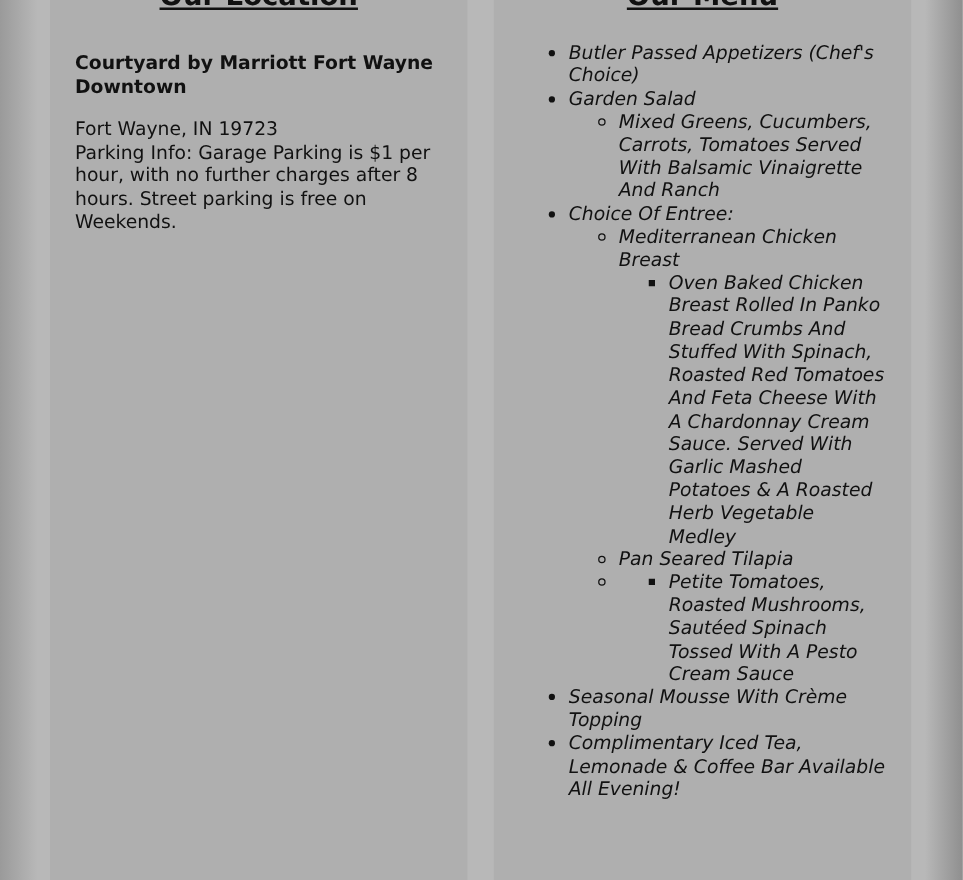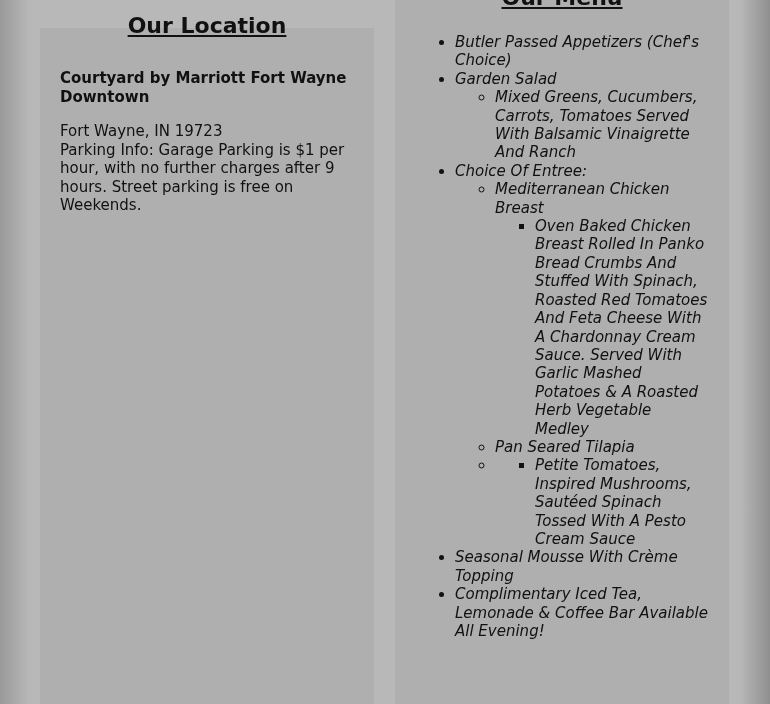--- a/index.html
+++ b/index.html
@@ -13,21 +13,21 @@
     .edge-left, .edge-right {
       position: absolute; top: 0; bottom: 0; width: 30px;
     }
     .edge-left { left: 0; background: linear-gradient(to right, #9a9a9a, #b8b8b8); }
     .edge-right { right: 0; background: linear-gradient(to left, #8f8f8f, #b8b8b8); }
     .card {
       position: absolute; top: 0; bottom: 0;
       background: #afafaf;
       box-sizing: border-box;
     }
-    .card-location { left: 40px; width: 334px; padding: 0 20px; margin-top: 28px; }
+    .card-location { left: 40px; width: 334px; padding: 0 20px; }
     .card-menu { left: 395px; width: 334px; padding: 0 20px; }
     .card-title {
       position: absolute; top: -16px; left: 0; right: 0;
       text-align: center;
       font-size: 22px; font-weight: bold;
       text-decoration: underline;
       text-underline-offset: 2px;
       margin: 0;
       line-height: 28px;
     }
@@ -50,21 +50,21 @@
 <body>
 
 <div class="edge-left"></div>
 <div class="edge-right"></div>
 
 <section class="card card-location">
   <h2 class="card-title">Our Location</h2>
   <div class="hotel-name">Courtyard by Marriott Fort Wayne Downtown</div>
   <div class="address">
     <div>Fort Wayne, IN 19723</div>
-    <div>Parking Info: Garage Parking is $1 per hour, with no further charges after 9 hours. Street parking is free on Weekends.</div>
+    <div>Parking Info: Garage Parking is $1 per hour, with no further charges after 8 hours. Street parking is free on Weekends.</div>
   </div>
 </section>
 
 <section class="card card-menu">
   <h2 class="card-title">Our Menu</h2>
   <ul class="l1">
     <li><span>Butler Passed Appetizers (Chef's Choice)</span></li>
     <li><span>Garden Salad</span>
       <ul class="l2">
         <li><span>Mixed Greens, Cucumbers, Carrots, Tomatoes Served With Balsamic Vinaigrette And Ranch</span></li>
@@ -74,21 +74,21 @@
       <ul class="l2">
         <li><span>Mediterranean Chicken Breast</span>
           <ul class="l3">
             <li><span>Oven Baked Chicken Breast Rolled In Panko Bread Crumbs And Stuffed With Spinach, Roasted Red Tomatoes And Feta Cheese With A Chardonnay Cream Sauce. Served With Garlic Mashed Potatoes &amp; A Roasted Herb Vegetable Medley</span></li>
           </ul>
         </li>
         <li><span>Pan Seared Tilapia</span>
         </li>
         <li>
           <ul class="l3">
-            <li><span>Petite Tomatoes, Inspired Mushrooms, Sautéed Spinach Tossed With A Pesto Cream Sauce</span></li>
+            <li><span>Petite Tomatoes, Roasted Mushrooms, Sautéed Spinach Tossed With A Pesto Cream Sauce</span></li>
           </ul>
         </li>
       </ul>
     </li>
     <li><span>Seasonal Mousse With Crème Topping</span></li>
     <li><span>Complimentary Iced Tea, Lemonade &amp; Coffee Bar Available All Evening!</span></li>
   </ul>
 </section>
 
 </body></html>

